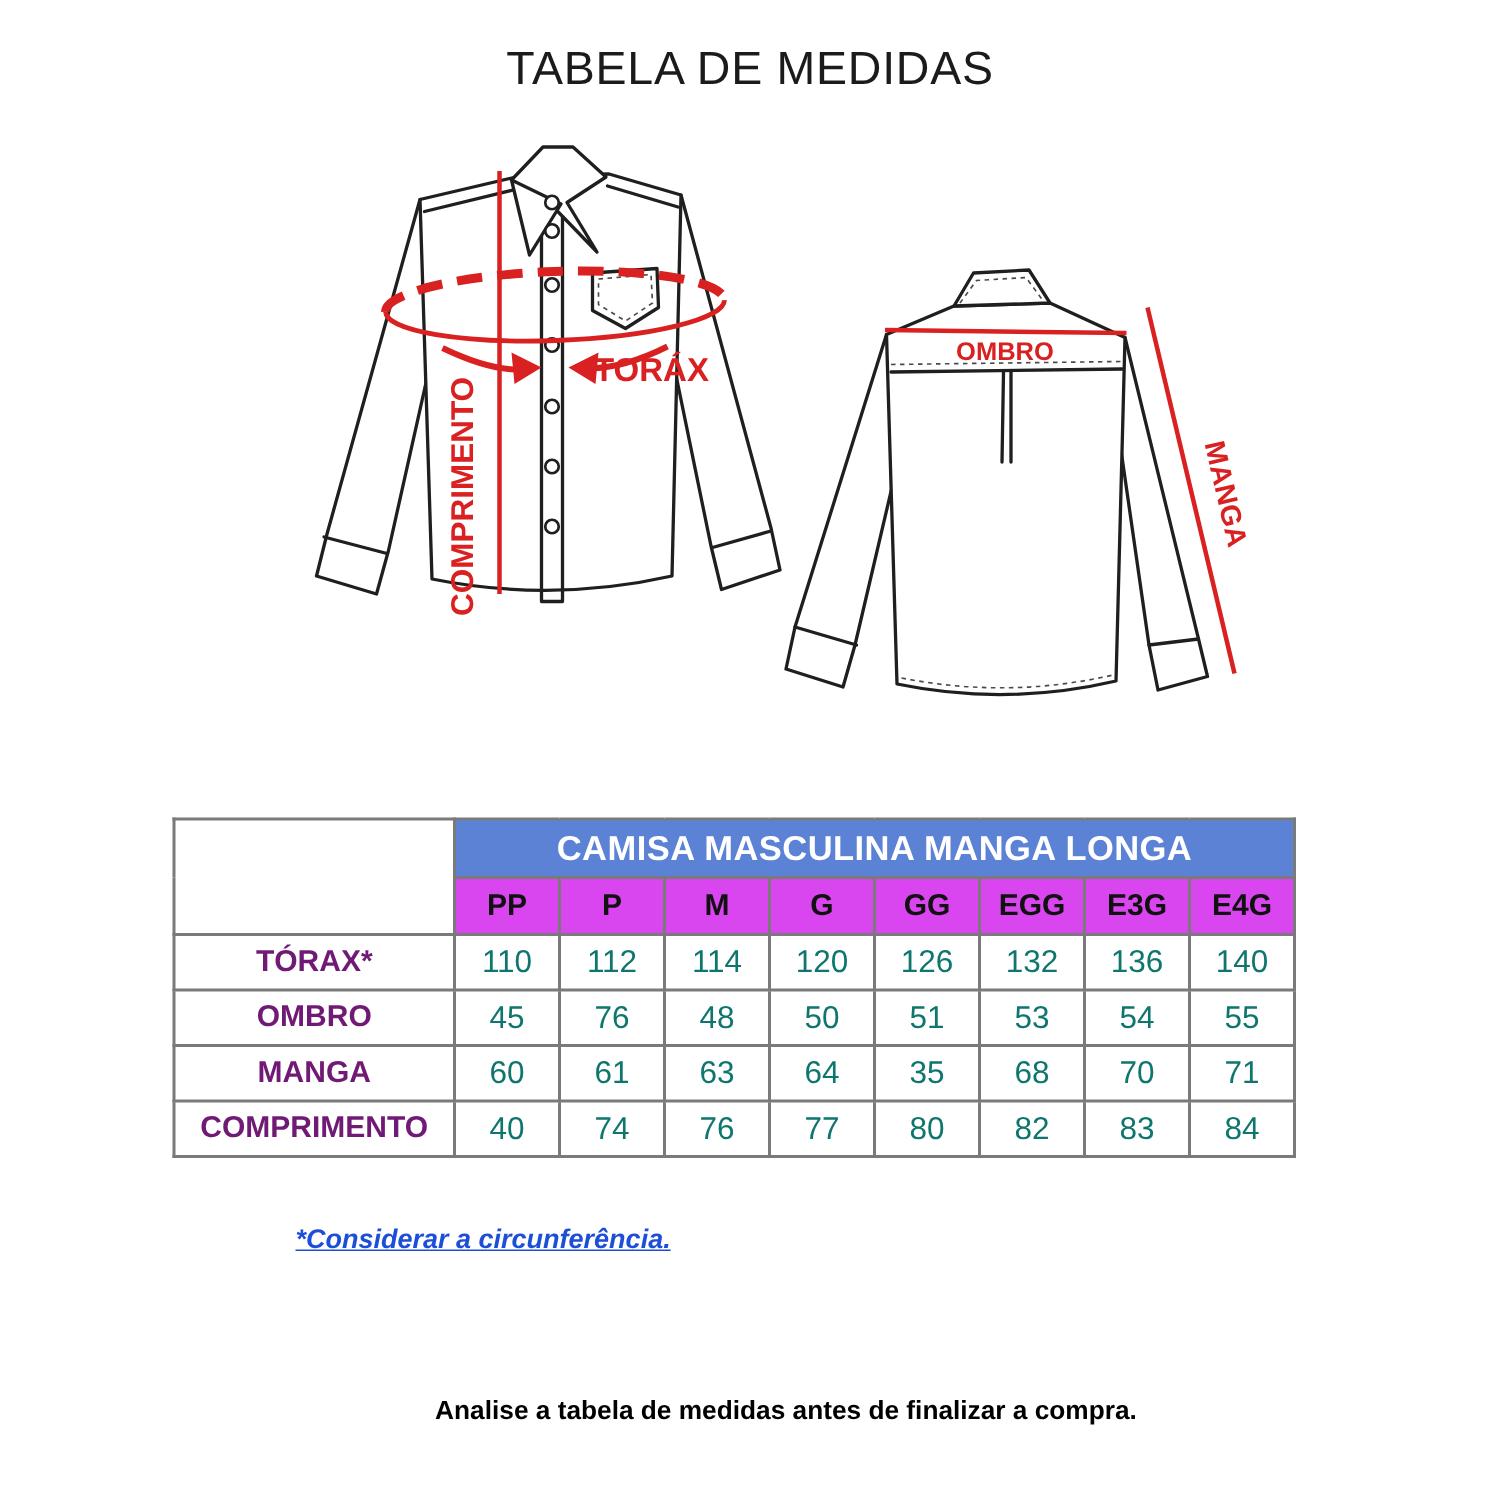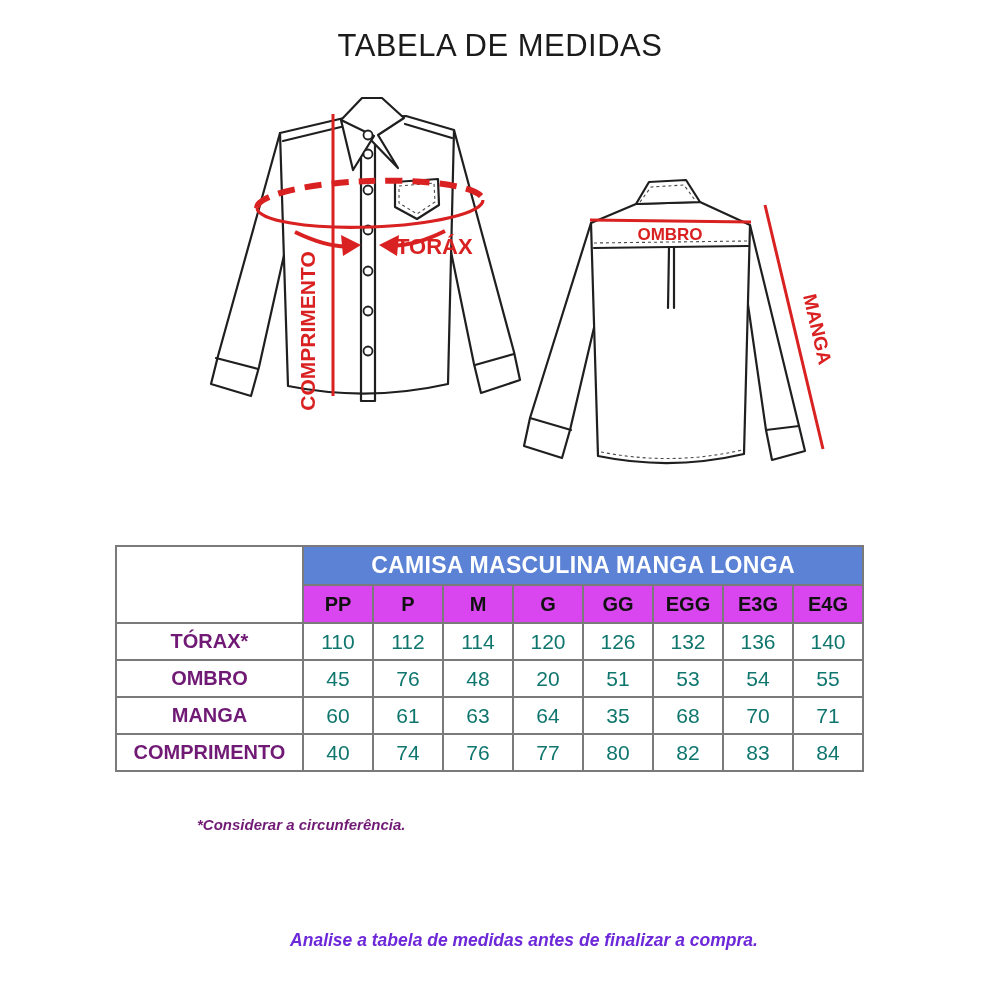--- a/index.html
+++ b/index.html
@@ -11,24 +11,24 @@
   .svg-back{position:absolute;left:518px;top:158px;}
   .tbl-wrap{position:absolute;left:115px;top:545px;}
   table.size-table{border-collapse:collapse;table-layout:fixed;}
   table.size-table td{border:2px solid #7a7a7a;text-align:center;vertical-align:middle;padding:0;}
   td.corner{border:none;background:transparent;}
   td.header{background:#5B82D4;color:#ffffff;font-weight:bold;font-size:23px;height:37px;letter-spacing:.3px;}
   td.size{background:#d946ef;color:#111;font-weight:bold;font-size:20px;height:36px;}
   tr.data{height:37px;}
   td.rowlabel{color:#701a75;font-weight:bold;font-size:20px;}
   td.val{color:#0f766e;font-size:21px;}
-  .footnote{position:absolute;left:197px;top:816px;font-size:15px;font-weight:bold;font-style:italic;color:#701a75;}
+  .footnote{position:absolute;left:197px;top:816px;font-size:18px;font-weight:bold;font-style:italic;color:#1d4ed8;text-decoration:underline;}
   .obs{position:absolute;left:112px;top:851px;font-size:19px;font-weight:bold;color:#111;line-height:35px;white-space:nowrap;}
   .final-note{position:absolute;left:48px;top:930px;width:952px;text-align:center;
-          font-size:17.5px;font-weight:bold;font-style:italic;color:#6d28d9;}
+          font-size:17.5px;font-weight:bold;color:#000000;}
   .ln{stroke:#1f1f1f;stroke-width:2.2;fill:none;stroke-linejoin:round;stroke-linecap:round;}
   .lnf{stroke:#1f1f1f;stroke-width:2.2;fill:#ffffff;stroke-linejoin:round;}
   .stitch{stroke:#4a4a4a;stroke-width:1.1;fill:none;stroke-dasharray:3 3;}
   .red{stroke:#D92121;fill:none;}
   .redtxt{fill:#D92121;font-family:"Liberation Sans",sans-serif;font-weight:bold;}
 </style>
 </head>
 <body>
 
 <div id="canvas">
@@ -144,21 +144,21 @@
         <td class="val">126</td>
         <td class="val">132</td>
         <td class="val">136</td>
         <td class="val">140</td>
       </tr>
       <tr class="data">
         <td class="rowlabel">OMBRO</td>
         <td class="val">45</td>
         <td class="val">76</td>
         <td class="val">48</td>
-        <td class="val">20</td>
+        <td class="val">50</td>
         <td class="val">51</td>
         <td class="val">53</td>
         <td class="val">54</td>
         <td class="val">55</td>
       </tr>
       <tr class="data">
         <td class="rowlabel">MANGA</td>
         <td class="val">60</td>
         <td class="val">61</td>
         <td class="val">63</td>

